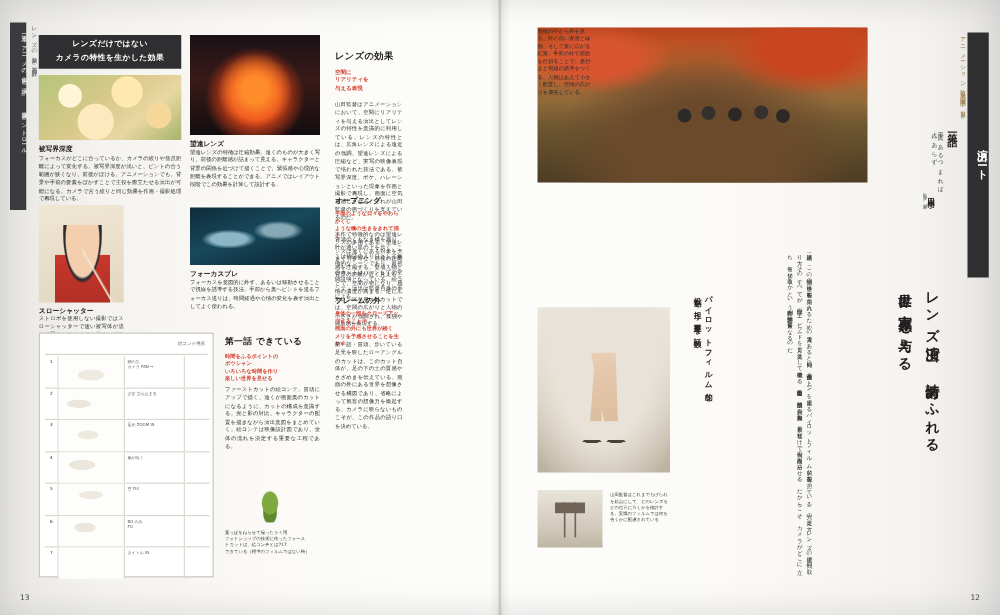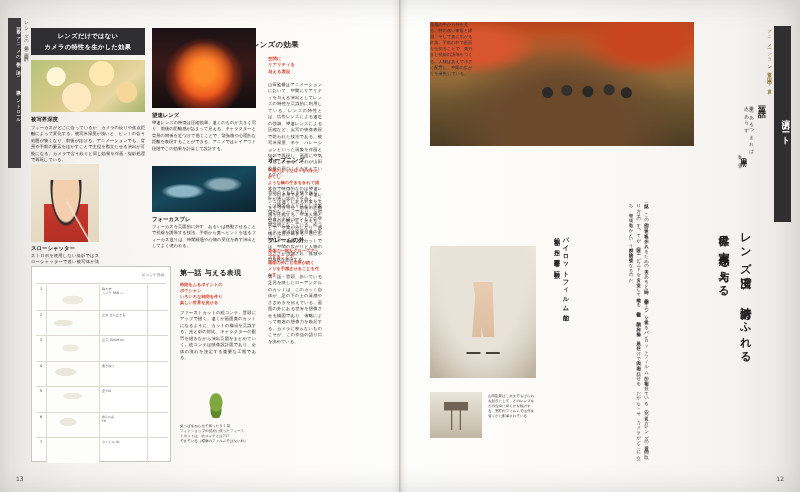--- a/index.html
+++ b/index.html
@@ -198,39 +198,39 @@
       </div>
 
       <div class="sbsketch" style="top:21px;background:radial-gradient(ellipse at 60% 60%,#efeae0 0 10px,rgba(0,0,0,0) 11px);"></div>
       <div class="sbsketch" style="top:46px;background:radial-gradient(ellipse at 40% 50%,#ece7dc 0 9px,rgba(0,0,0,0) 10px);"></div>
       <div class="sbsketch" style="top:70px;background:radial-gradient(ellipse at 55% 55%,#efeae0 0 8px,rgba(0,0,0,0) 9px);"></div>
       <div class="sbsketch" style="top:95px;background:radial-gradient(ellipse at 45% 50%,#ece7dc 0 10px,rgba(0,0,0,0) 11px);"></div>
       <div class="sbsketch" style="top:119px;background:radial-gradient(ellipse at 60% 50%,#efeae0 0 9px,rgba(0,0,0,0) 10px);"></div>
       <div class="sbsketch" style="top:144px;background:radial-gradient(ellipse at 50% 55%,#ece7dc 0 8px,rgba(0,0,0,0) 9px);"></div>
     </div>
 
-    <div class="secttl" style="left:180px;top:268px;font-size:7px;">第一話 与える表現</div>
+    <div class="secttl" style="left:180px;top:268px;font-size:7px;">第一話 できている</div>
     <div class="cap red" style="left:180px;top:282px;width:76px;white-space:pre-line;font-weight:bold;">時間をふるポイントの
 ポウシャン
 いろいろな時間を作り
 楽しい世界を見せる</div>
     <div class="body" style="left:180px;top:310px;width:76px;">ファーストカットの絵コンテ。冒頭にアップで描く。遠くが画面奥のカットになるように、カットの構成を意識する。光と影の対比、キャラクターの配置を描きながら演出意図をまとめていく。絵コンテは映像設計図であり、全体の流れを決定する重要な工程である。</div>
 
     <div class="img" style="left:205px;top:392px;width:22px;height:26px;
       background:
         radial-gradient(ellipse at 50% 40%, #7fa93f 0 6px, rgba(127,169,63,0) 7px),
         radial-gradient(ellipse at 50% 70%, #5f8a2c 0 5px, rgba(95,138,44,0) 6px);"></div>
     <div class="cap" style="left:180px;top:424px;width:76px;white-space:pre-line;font-size:3.5px;">葉っぱをねらせて撮ったラミ用
 フォトショップの技術に使ったフォース
 トカットは、絵コンテとは717
 できている（標準のフィルムではない時）</div>
 
     <div class="pgno" style="left:16px;">13</div>
 
-    <div class="secttl" style="left:252px;top:40px;font-size:7.4px;">レンズの効果</div>
+    <div class="secttl" style="left:268px;top:40px;font-size:7.4px;">レンズの効果</div>
     <div class="cap red hd" style="left:268px;top:56px;width:54px;white-space:pre-line;font-size:4.4px;">空間に
 リアリティを
 与える表現</div>
     <div class="body" style="left:268px;top:82px;width:54px;">山田監督はアニメーションにおいて、空間にリアリティを与える演出としてレンズの特性を意識的に利用している。レンズの特性とは、広角レンズによる遠近の強調、望遠レンズによる圧縮など、実写の映像表現で培われた技法である。被写界深度、ボケ、ハレーションといった現象を作画と撮影で再現し、画面に空気を感じさせる。それが山田監督の画づくりを支えているのだ。</div>
     <div class="body" style="left:268px;top:186px;width:54px;">本作で特徴的なのは望遠レンズの多用である。望遠レンズは遠くにある対象を大きく引き寄せ、前後の距離感を圧縮する。登場人物と背景の距離が近く見えることで、空間が密になり、感情の濃度が高まる。逆に広角レンズを用いたカットでは、空間の広がりと人物の小ささが強調され、孤独や開放感を表現する。</div>
   </div>
 
   <div class="gutter"></div>
 
   <div class="page right">

